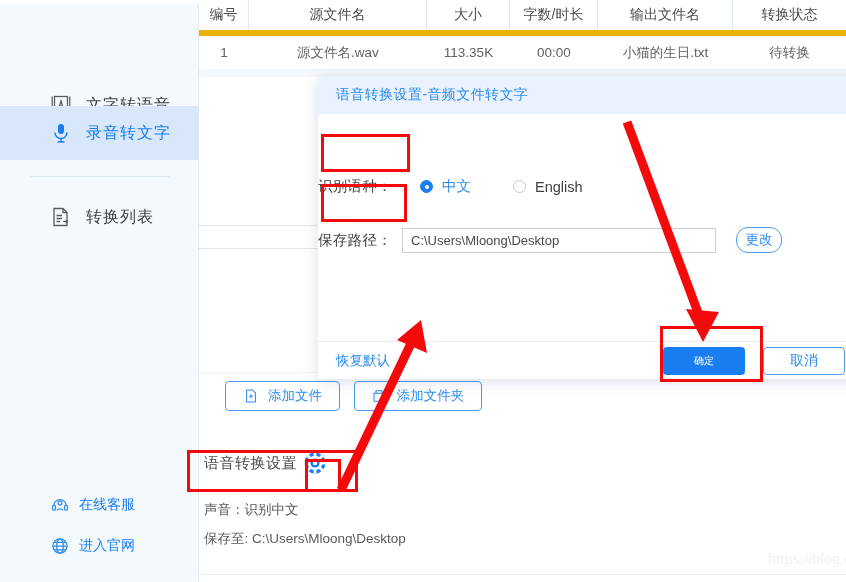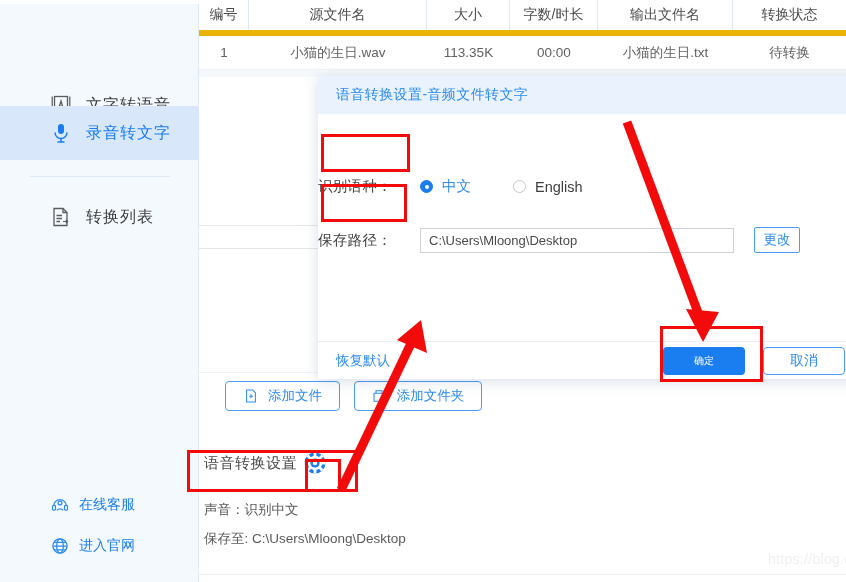--- a/index.html
+++ b/index.html
@@ -126,21 +126,21 @@
   .rtext.sel{color:#2d8cf0;}
 
   .pathinput{
     width:314px;height:25px;border:1px solid #ccd2d8;background:#fff;
     box-sizing:border-box;font-size:13px;color:#4a4a4a;
     padding:0 8px;line-height:23px;
     font-family:"Liberation Sans",sans-serif;
     white-space:nowrap;overflow:hidden;
   }
   .changebtn{
-    margin-left:20px;width:46px;height:26px;border:1px solid #4a9bf5;border-radius:2px;
+    margin-left:20px;width:46px;height:26px;border:1px solid #4a9bf5;border-radius:12px;
     color:#2d8cf0;font-size:13.5px;background:#fff;
     display:flex;align-items:center;justify-content:center;box-sizing:border-box;
   }
   .dlg-foot{
     position:relative;height:38px;border-top:1px solid #e8eef4;
     display:flex;align-items:center;
   }
   .restore{margin-left:18px;font-size:13.5px;color:#2d8cf0;}
   .okbtn{
     position:absolute;left:345px;top:5px;width:82px;height:28px;background:#1a7df0;
@@ -235,21 +235,21 @@
       <div class="thead">
         <div class="th" style="width:50px">编号</div>
         <div class="th" style="width:178px">源文件名</div>
         <div class="th" style="width:83px">大小</div>
         <div class="th" style="width:88px">字数/时长</div>
         <div class="th" style="width:135px">输出文件名</div>
         <div class="th" style="width:113px">转换状态</div>
       </div>
       <div class="trow">
         <div class="td" style="width:50px">1</div>
-        <div class="td" style="width:178px">小猫的生日.wav</div>
+        <div class="td" style="width:178px">源文件名.wav</div>
         <div class="td" style="width:83px">113.35K</div>
         <div class="td" style="width:88px">00:00</div>
         <div class="td" style="width:135px">小猫的生日.txt</div>
         <div class="td" style="width:113px">待转换</div>
       </div>
     </div>
     <div class="row-strip"></div>
 
     <div class="btnbar">
       <div class="obtn" style="left:26px;width:115px">
@@ -313,21 +313,21 @@
           <span class="rtext sel">中文</span>
         </span>
         <span class="radio" style="margin-left:42px">
           <span class="rdot"></span>
           <span class="rtext">English</span>
         </span>
       </div>
 
       <div class="frow" style="left:0;top:113px;">
         <span class="flabel">保存路径：</span>
-        <span style="margin-left:18px" class="pathinput">C:\Users\Mloong\Desktop</span>
+        <span style="" class="pathinput">C:\Users\Mloong\Desktop</span>
         <span class="changebtn">更改</span>
       </div>
 
     </div>
 
     <div class="dlg-foot">
       <span class="restore">恢复默认</span>
       <span class="okbtn">确定</span>
       <span class="cancelbtn">取消</span>
     </div>

